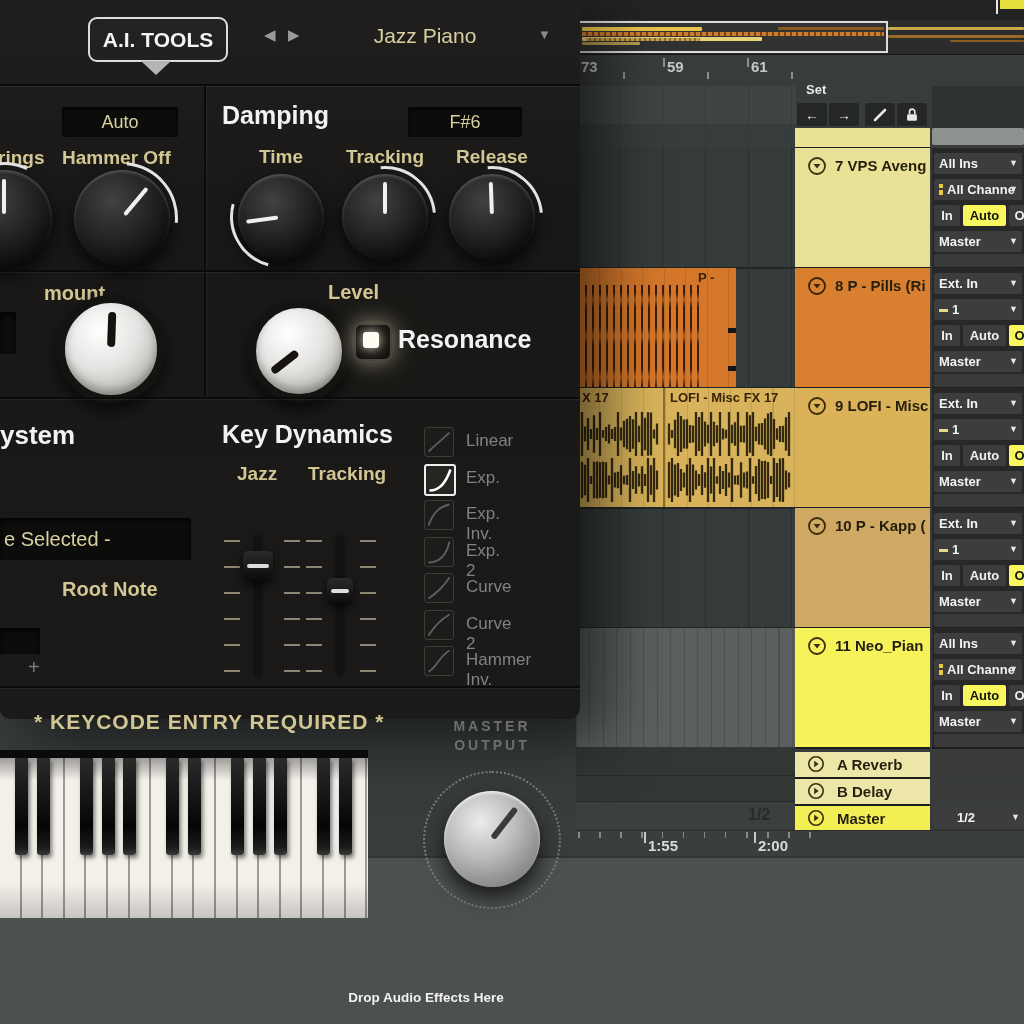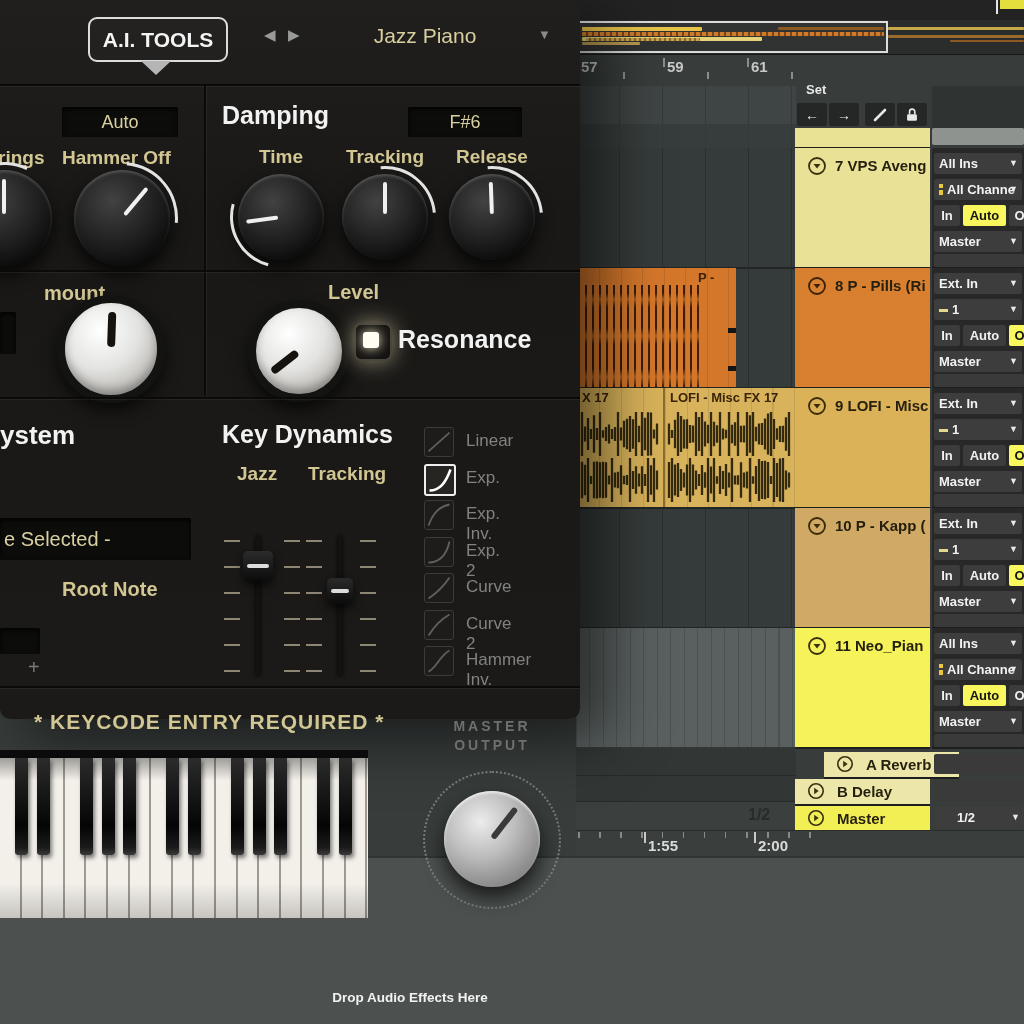--- a/index.html
+++ b/index.html
@@ -130,21 +130,21 @@
       <div class="abs ovbar" style="left:582px;top:12px;width:302px;height:4px;background:repeating-linear-gradient(90deg,#cd7c2e 0 4px,#7a4516 4px 6px);"></div>
       <div class="abs ovbar" style="left:582px;top:17px;width:180px;height:4px;background:#e6d47a;"></div>
       <div class="abs ovbar" style="left:586px;top:18px;width:114px;height:3px;background:repeating-linear-gradient(90deg,#caa44e 0 3px,#8a6a28 3px 5px);"></div>
       <div class="abs ovbar" style="left:582px;top:22px;width:58px;height:3px;background:#b89a50;"></div>
       <div class="abs ovbar" style="left:888px;top:7px;width:136px;height:3px;background:#caa94a;"></div>
       <div class="abs ovbar" style="left:888px;top:15px;width:136px;height:3px;background:#9a6a2a;"></div>
       <div class="abs ovbar" style="left:950px;top:20px;width:74px;height:2px;background:#8a5a22;"></div>
     </div>
 
     <div>
-      <span class="abs ruler-num" style="left:581px;top:58px;">57</span>
+      <span class="abs ruler-num" style="left:581px;top:58px;">73</span>
       <span class="abs ruler-num" style="left:667px;top:58px;">59</span>
       <span class="abs ruler-num" style="left:751px;top:58px;">61</span>
       <div class="abs rtick" style="left:663px;top:58px;width:2px;height:9px;"></div>
       <div class="abs rtick" style="left:747px;top:58px;width:2px;height:9px;"></div>
       <div class="abs rtick" style="left:623px;top:72px;width:2px;height:7px;"></div>
       <div class="abs rtick" style="left:707px;top:72px;width:2px;height:7px;"></div>
       <div class="abs rtick" style="left:791px;top:72px;width:2px;height:7px;"></div>
     </div>
 
     <div class="abs scrollband" style="left:576px;top:86px;width:220px;height:38px;"></div>
@@ -292,21 +292,21 @@
       <div class="emptybox" style="top:106px;"></div>
     </div>
 
     <div class="abs" style="left:576px;top:748px;width:220px;height:80px;background:#323736;"></div>
     <div class="abs" style="left:576px;top:775px;width:220px;height:1px;background:#262a29;"></div>
     <div class="abs" style="left:576px;top:801px;width:220px;height:1px;background:#262a29;"></div>
     <div class="abs" style="left:576px;top:802px;width:220px;height:26px;background:#3b403f;">
       <span class="lane12-label" style="position:absolute;left:172px;top:4px;">1/2</span>
     </div>
 
-    <div class="abs ret-header" style="top:752px;background:#ece7a9;margin-left:29px;">
+    <div class="abs ret-header" style="top:752px;background:#ece7a9;">
       <svg class="fold" style="top:3px;width:18px;height:18px;" viewBox="0 0 20 20">
           <circle cx="10" cy="10" r="8" fill="none" stroke="#3a3110" stroke-width="1.8"></circle>
           <path d="M8 6.5 L13 10 L8 13.5 Z" fill="#3a3110"></path>
         </svg>
       <span class="ret-name">A Reverb</span>
     </div>
     <div class="abs ret-header" style="top:779px;background:#ece7a9;">
       <svg class="fold" style="top:3px;width:18px;height:18px;" viewBox="0 0 20 20">
           <circle cx="10" cy="10" r="8" fill="none" stroke="#3a3110" stroke-width="1.8"></circle>
           <path d="M8 6.5 L13 10 L8 13.5 Z" fill="#3a3110"></path>
@@ -328,21 +328,21 @@
 
     <div class="abs timeruler">
       <div class="abs" style="left:2px;top:1px;width:242px;height:6px;background:repeating-linear-gradient(90deg,#878a88 0 1.5px,transparent 1.5px 21px);"></div>
       <div class="abs" style="left:68px;top:1px;width:2px;height:11px;background:#c8c8c8;"></div>
       <div class="abs" style="left:178px;top:1px;width:2px;height:11px;background:#c8c8c8;"></div>
       <span class="abs time-label" style="left:72px;top:6px;">1:55</span>
       <span class="abs time-label" style="left:182px;top:6px;">2:00</span>
     </div>
 
     <div class="abs devarea">
-      <span class="abs drop-hint" style="left:328px;top:132px;width:164px;text-align:center;">Drop Audio Effects Here</span>
+      <span class="abs drop-hint" style="left:344px;top:132px;width:164px;text-align:center;">Drop Audio Effects Here</span>
     </div>
   </div>
 
   <div class="abs plugin">
 
     <div class="abs aib">
         <span>A.I. TOOLS</span>
       </div>
     <div class="abs aib-caret"></div>
     <span class="abs" style="left:264px;top:26px;color:#9a9a9a;font-size:15px;">◀</span>

